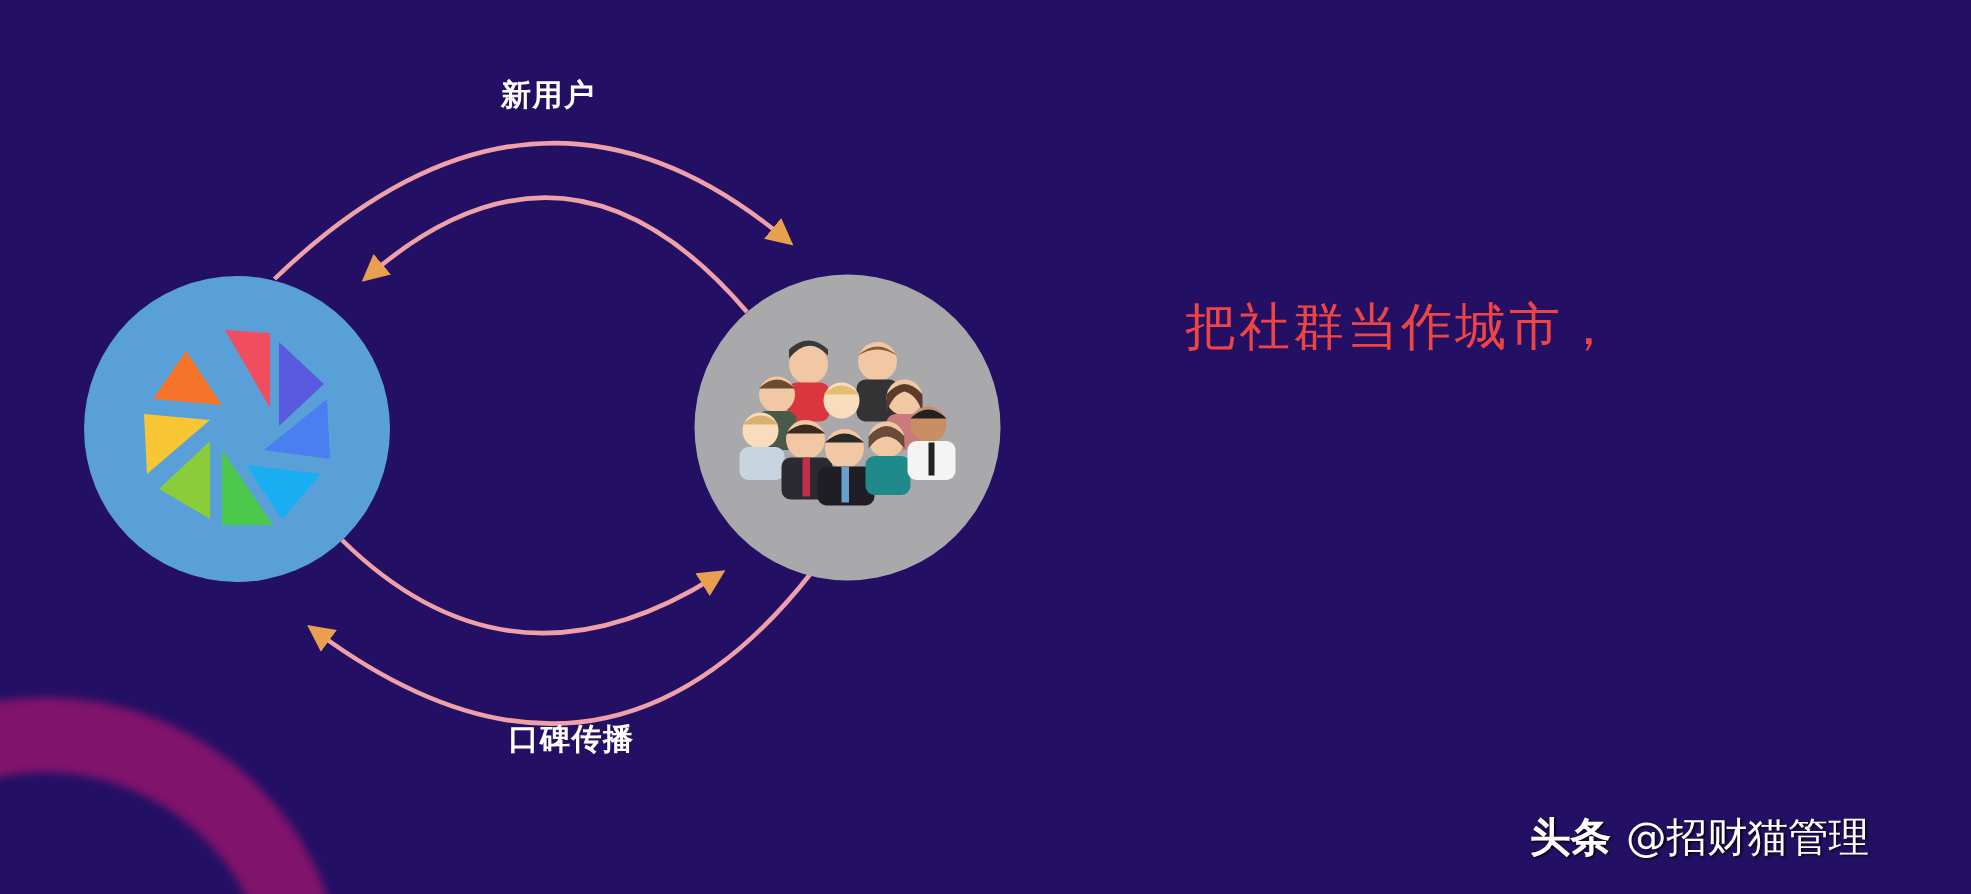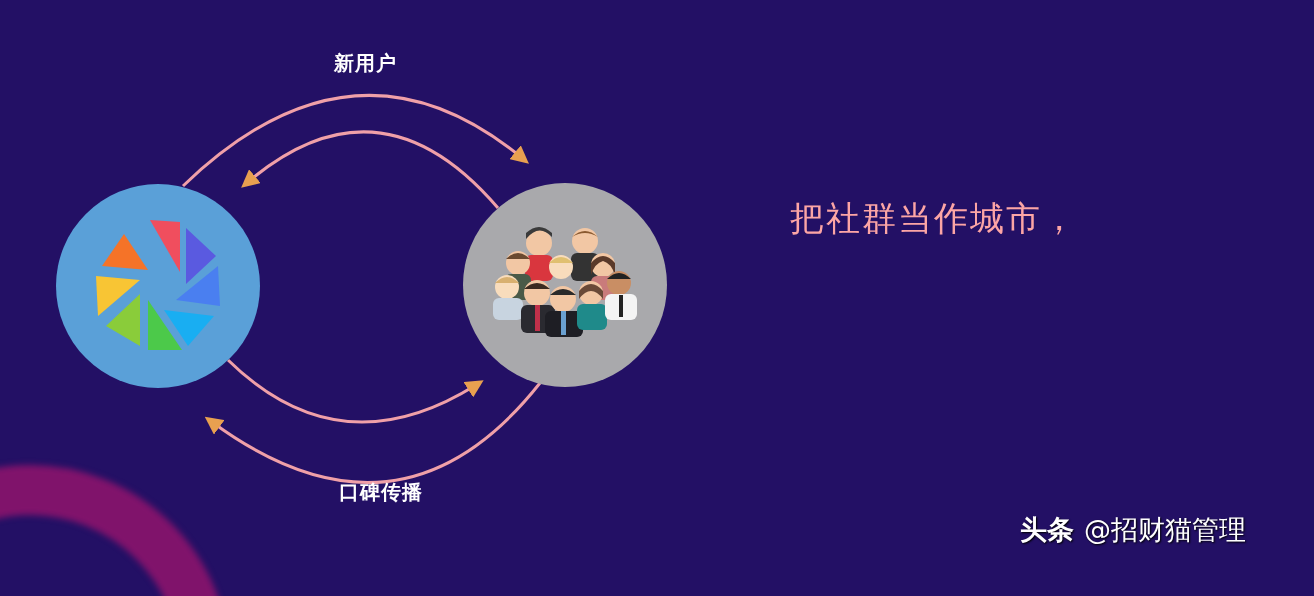--- a/index.html
+++ b/index.html
@@ -21,26 +21,26 @@
     letter-spacing:1px;
   }
   .label-top { left:334px; top:34px;margin-top:16px; }
   .label-bottom { left:318px; top:479px;margin-left:21px; }
   .circle {
     position:absolute; border-radius:50%;
   }
   .circle-app { left:56px; top:184px; width:204px; height:204px; background:#5aa0d8; }
   .circle-people { left:463px; top:183px; width:204px; height:204px; background:#a9a9ac; }
   .slogan {
-    position:absolute; left:790px; top:184px; color:#fca5a5;
+    position:absolute; left:790px; top:184px; color:#ef4444;
     font-size:34px; line-height:68px; letter-spacing:2px;
   }
   .slogan div { white-space:nowrap; }
   .watermark {
-    position:absolute; left:1020px; top:512px; color:#ffffff; font-size:27px;
+    position:absolute; left:1020px; top:540px; color:#ffffff; font-size:27px;
     text-shadow:1px 1px 2px #000;
     white-space:nowrap;
   }
   .watermark .brand { font-weight:bold; margin-right:10px; }
 </style>
 </head>
 <body>
 
 <div class="stage">
   <div class="deco-ring"></div>

